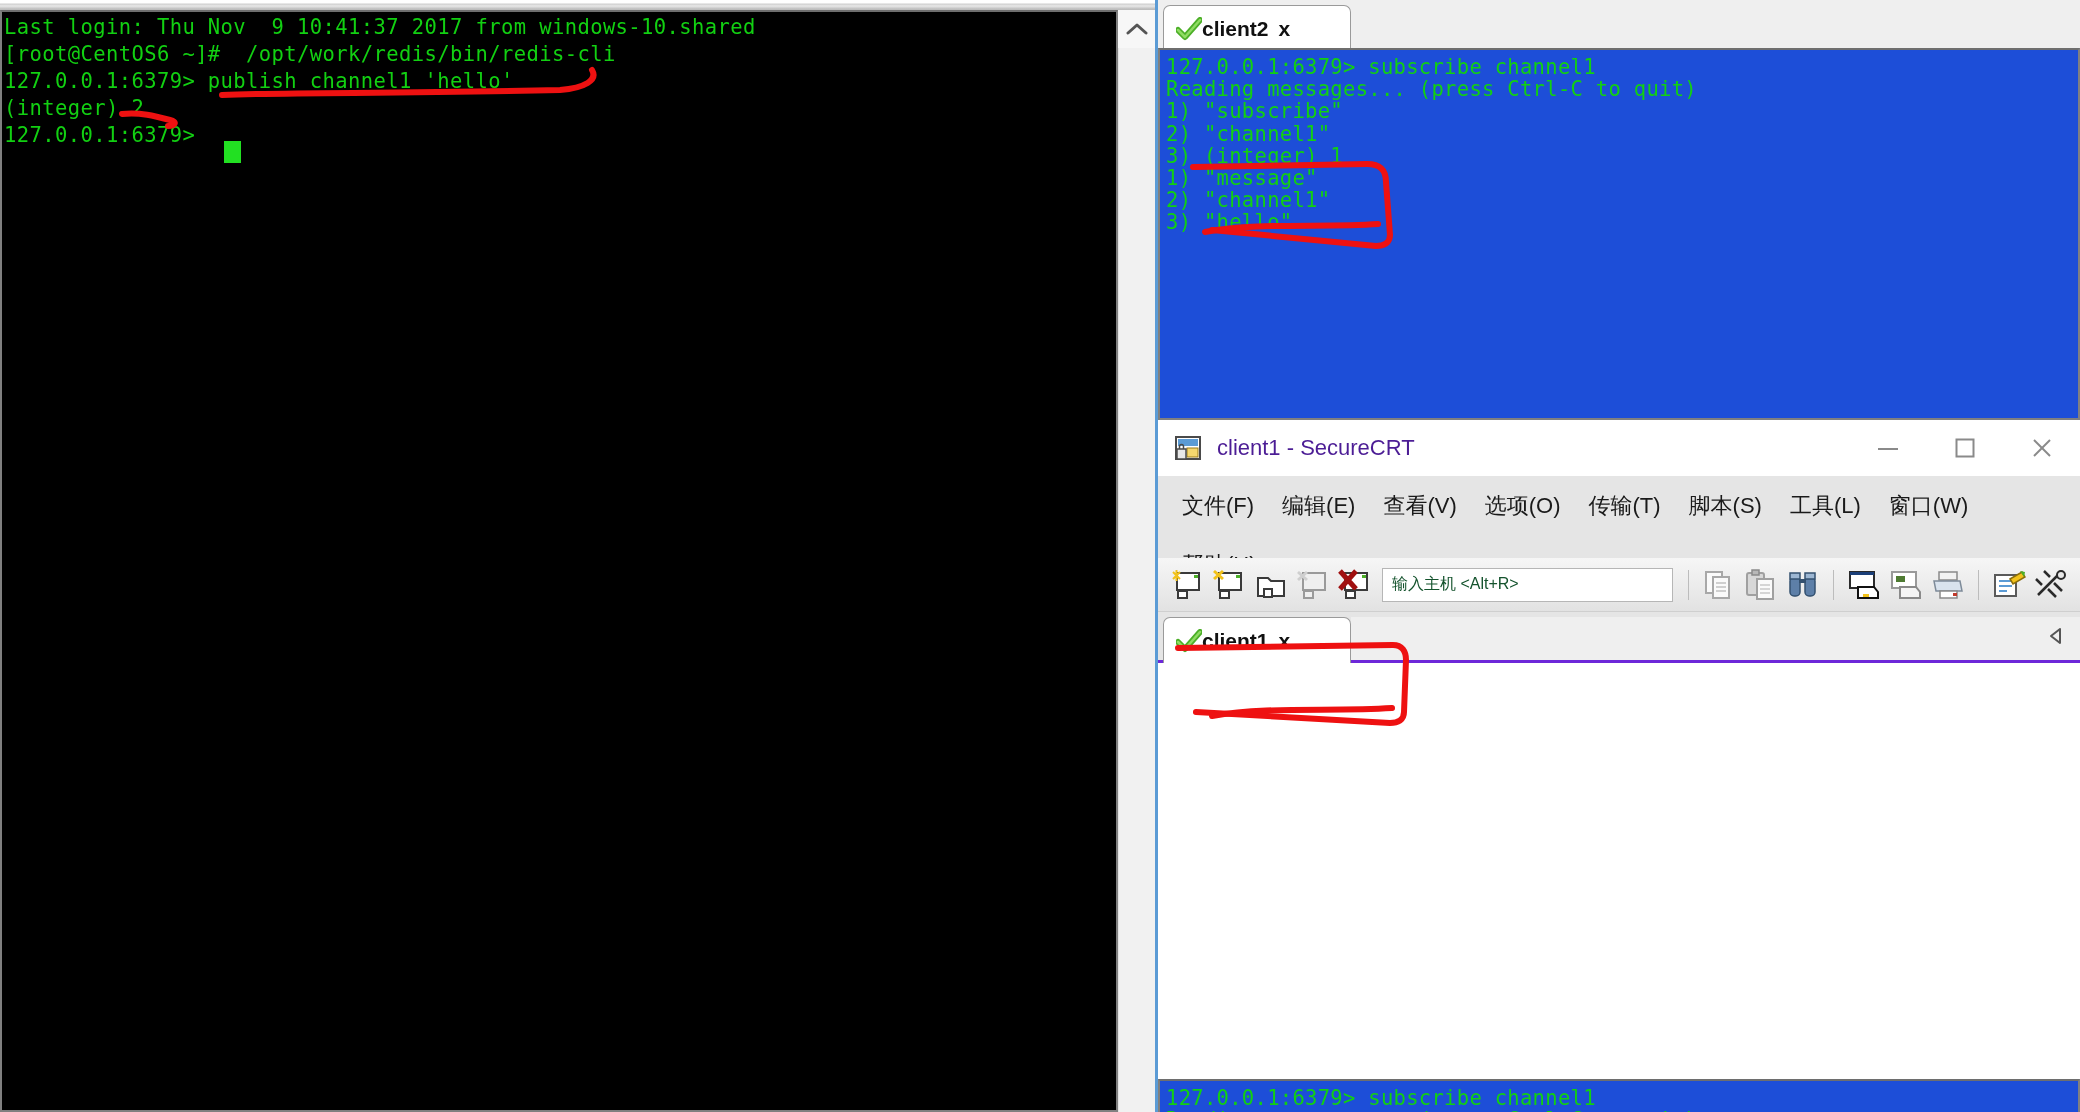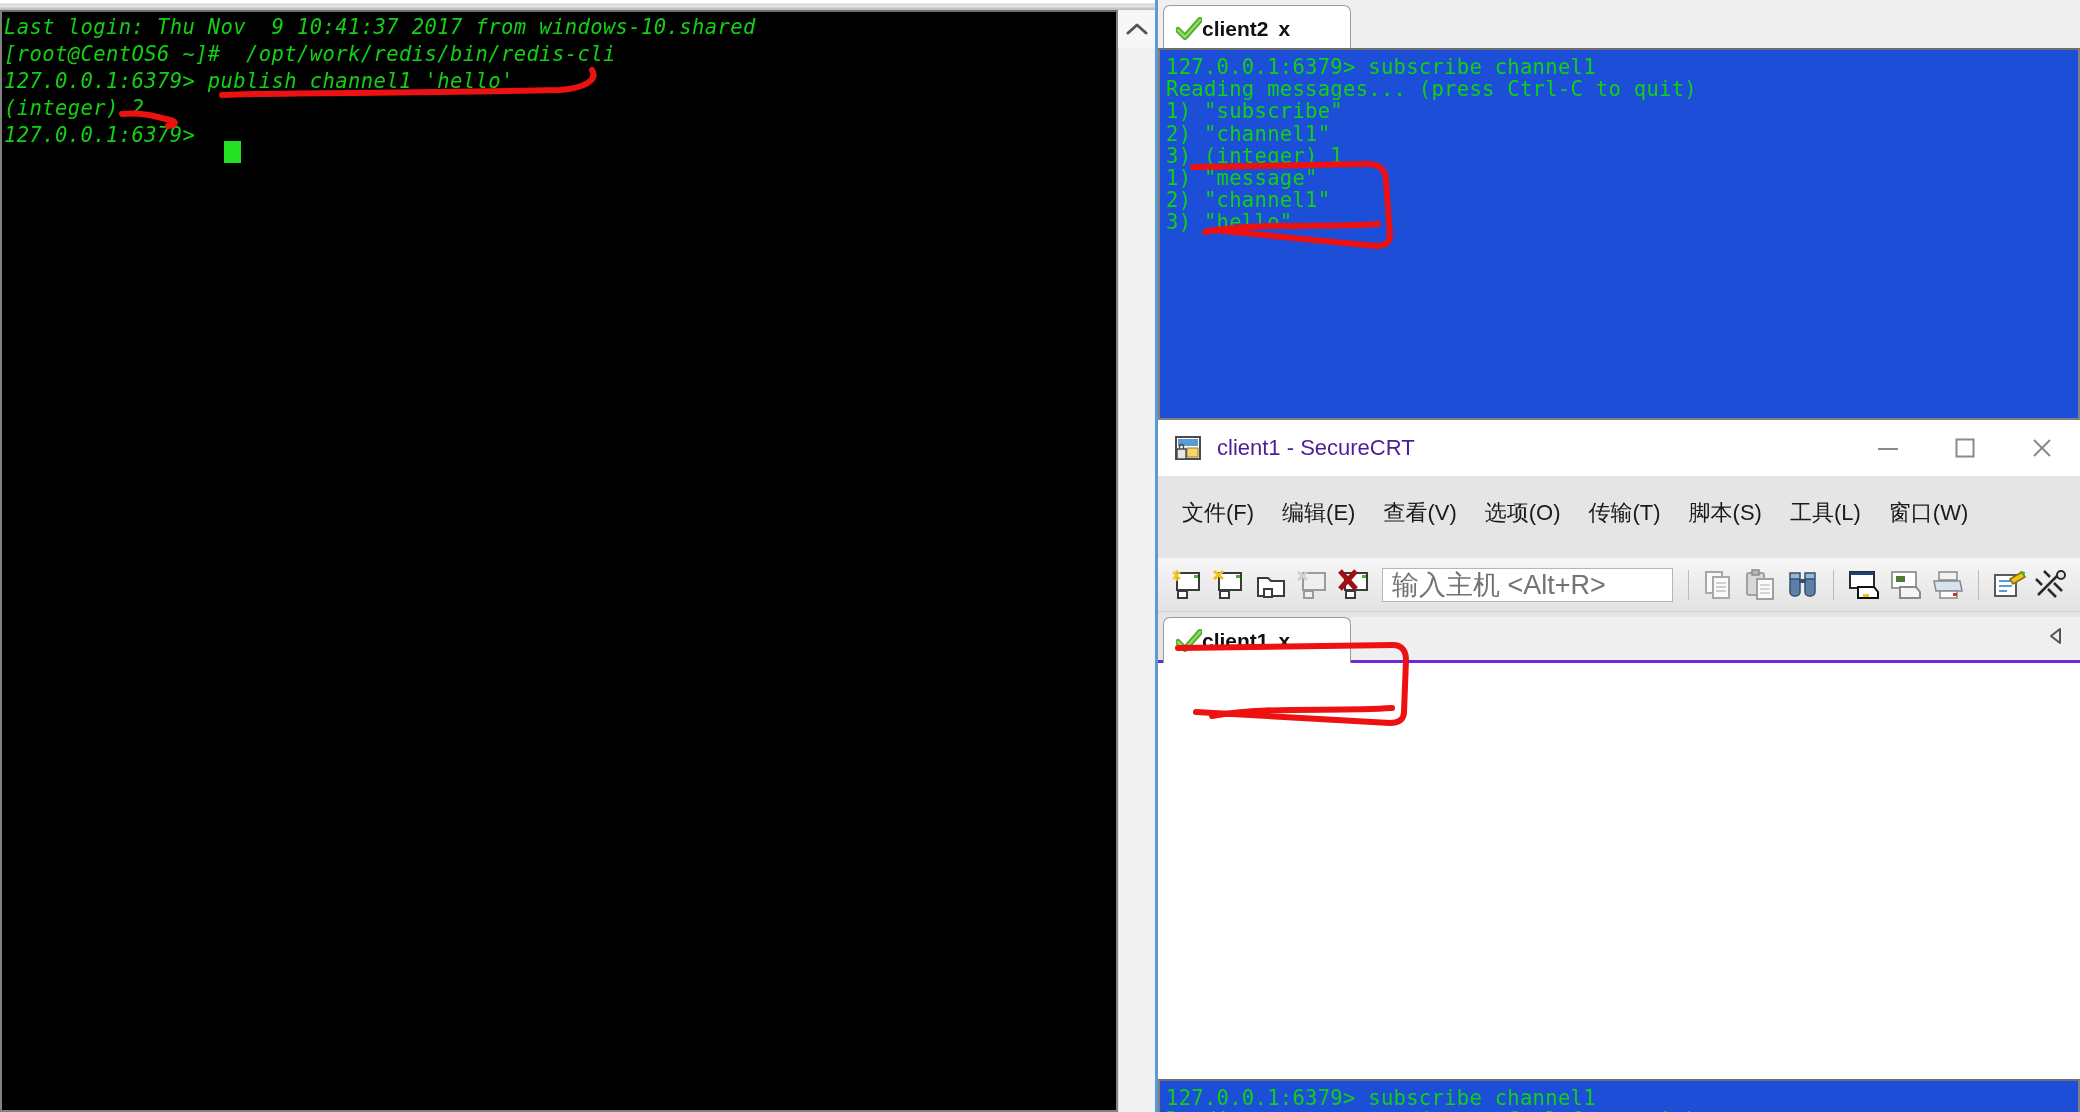--- a/index.html
+++ b/index.html
@@ -7,21 +7,20 @@
     width:2080px;height:1112px;
     background:#ffffff;
     font-family:"Liberation Sans", sans-serif;
     overflow:hidden;
     position:relative;
   }
   
   #left-window{
     position:absolute;left:0;top:0;width:1155px;height:1112px;
     background:#f0f0f0;
-    font-style:italic;
   }
   #left-window-chrome-top{
     position:absolute;left:0;top:0;width:1155px;height:10px;
     background:linear-gradient(to bottom,#ffffff 0,#ffffff 3px,#cfcfcf 4px,#e9e9e9 6px,#bdbdbd 9px);
   }
   #left-term{
     position:absolute;left:0;top:10px;width:1118px;height:1102px;
     background:#000000;overflow:hidden;
   }
   .term-text{
@@ -115,36 +114,36 @@
   .win-btn{
     width:77px;height:55px;display:flex;align-items:center;justify-content:center;
   }
   .win-btn svg{display:block;}
   #menubar{
     height:82px;background:#e5e5e5;
     padding:0 0 0 10px;box-sizing:border-box;
     display:flex;flex-wrap:wrap;align-content:flex-start;
   }
   .menu-item{
-    height:41px;display:flex;align-items:center;padding:16px 14px;
+    height:41px;display:flex;align-items:center;padding:9px 14px;
     font-size:22px;color:#1a1a1a;
     font-family:"Liberation Sans",sans-serif;white-space:nowrap;
   }
   #toolbar{
     height:54px;background:linear-gradient(to bottom,#f6f6f6,#e2e2e2);
     display:flex;align-items:center;padding:0 8px;box-sizing:border-box;
     border-bottom:1px solid #cfcfcf;position:relative;
   }
   .tb-icon{width:34px;height:32px;margin:0 4px;flex:none;}
   .tb-sep{width:1px;height:30px;background:#bcbcbc;margin:0 9px;flex:none;}
   #host-field{
     flex:1;min-width:40px;height:34px;background:#ffffff;border:1px solid #b6b6b6;
     display:flex;align-items:center;padding:0 9px;margin:0 6px;box-sizing:border-box;
   }
-  #host-placeholder{font-size:27px;color:#737373;white-space:nowrap;font-family:"Liberation Sans",sans-serif;}
+  #host-placeholder{font-size:16px;color:#14532d;white-space:nowrap;font-family:"Liberation Sans",sans-serif;}
   #client1-tabstrip{
     position:relative;height:48px;background:#e5e5e5;border-bottom:3px solid #6d28d9;
   }
   #tab-scroll-left{
     position:absolute;right:14px;top:14px;width:20px;height:20px;
   }
   #client1-term{
     position:absolute;left:0;top:659px;width:922px;height:453px;
   }
   #client1-term .term-text{

